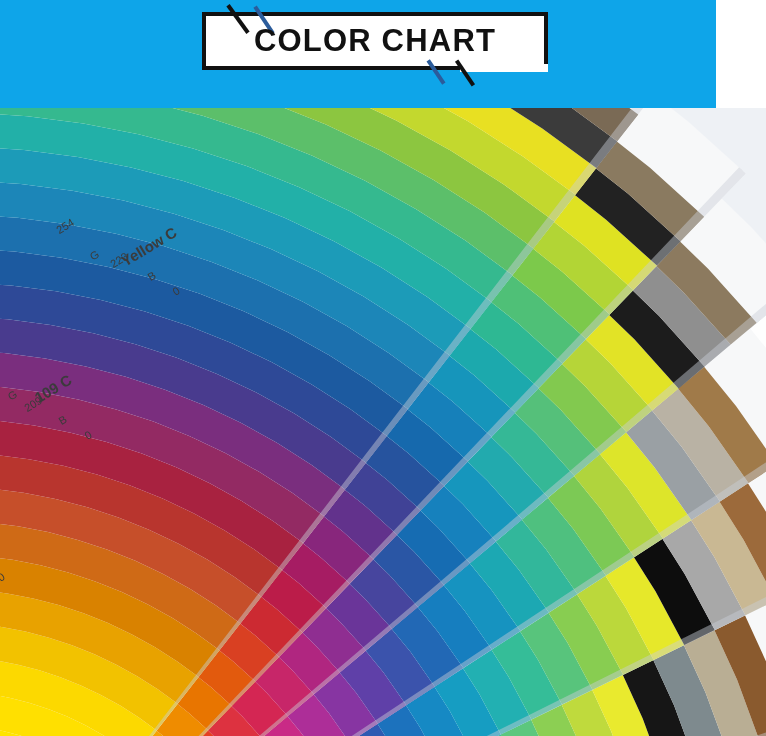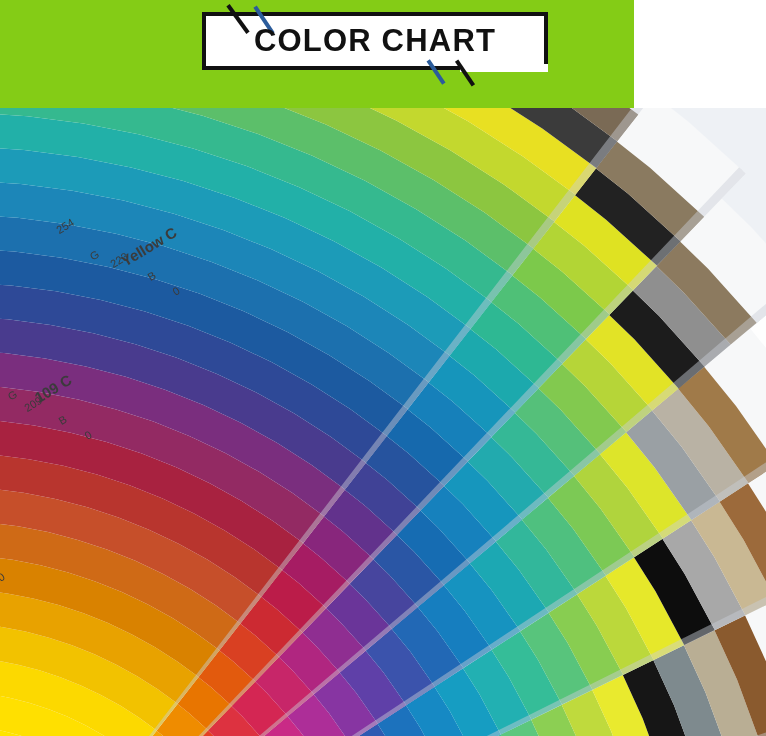--- a/index.html
+++ b/index.html
@@ -7,22 +7,22 @@
   body{
     width:766px;height:736px;
     background:#ffffff;
     font-family:"Liberation Sans", sans-serif;
     overflow:hidden;
     position:relative;
   }
 
   
   #banner{
-    position:absolute;left:0;top:0;width:634px;height:108px;
-    background:#84cc16;
+    position:absolute;left:0;top:0;width:716px;height:108px;
+    background:#0ea5e9;
   }
   #title-frame{
     position:absolute;
     left:202px;top:12px;
     width:346px;height:58px;
     box-sizing:border-box;
     background:#ffffff;
     border:4px solid #111111;
     z-index:3;
   }

